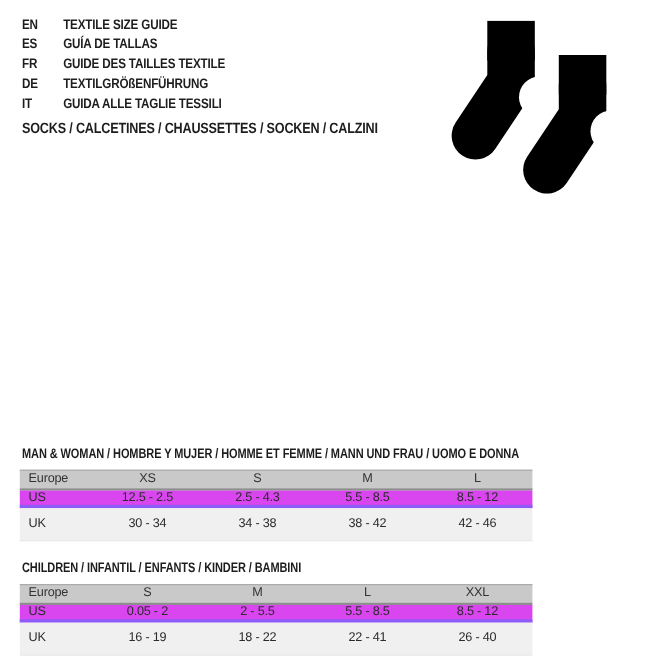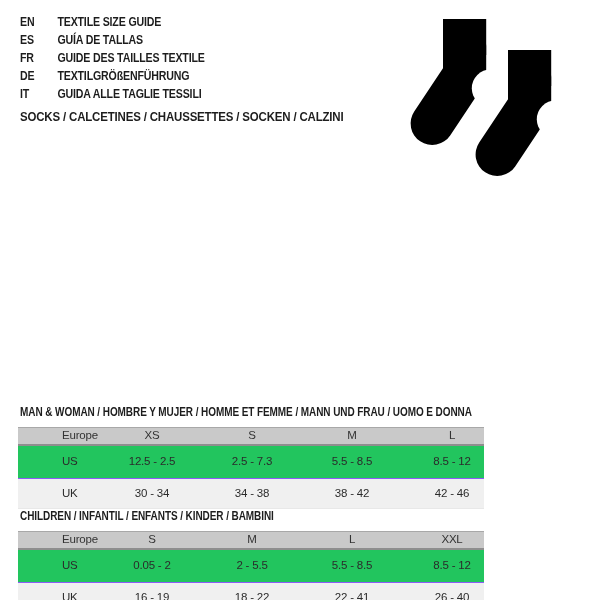--- a/index.html
+++ b/index.html
@@ -57,23 +57,23 @@
     box-sizing: border-box;
   }
   .thead {
     height: 19px;
     background: #c9c9c9;
     border-top: 1px solid #a8a8a8;
     border-bottom: 2px solid #8e8e8e;
     color: #333333;
   }
   .trow { height: 16px; color: #2b2b2b; }
-  .trow.row-us { background: #22c55e; border-bottom: 1px solid #8b5cf6; height: 33px; }
+  .trow.row-us { background: #d946ef; border-bottom: 3px solid #8b5cf6; height: 16px; }
   .trow.row-uk { background: #f0f0f0; border-bottom: 1px solid #e8e8e8; height: 30px; }
-  .cell { text-align: center; line-height: 1; margin-left: 36px; }
+  .cell { text-align: center; line-height: 1; }
   .cell.left { text-align: left; padding-left: 8px; }
 </style>
 </head>
 <body>
 
 <div class="canvas">
 
   <div class="lang-block">
     <div class="lang-row">
       <span class="lang-code">EN</span>
@@ -121,21 +121,21 @@
     <div class="thead">
       <div class="cell left">Europe</div>
       <div class="cell">XS</div>
       <div class="cell">S</div>
       <div class="cell">M</div>
       <div class="cell">L</div>
     </div>
     <div class="trow row-us">
       <div class="cell left">US</div>
       <div class="cell">12.5 - 2.5</div>
-      <div class="cell">2.5 - 7.3</div>
+      <div class="cell">2.5 - 4.3</div>
       <div class="cell">5.5 - 8.5</div>
       <div class="cell">8.5 - 12</div>
     </div>
     <div class="trow row-uk">
       <div class="cell left">UK</div>
       <div class="cell">30 - 34</div>
       <div class="cell">34 - 38</div>
       <div class="cell">38 - 42</div>
       <div class="cell">42 - 46</div>
     </div>

